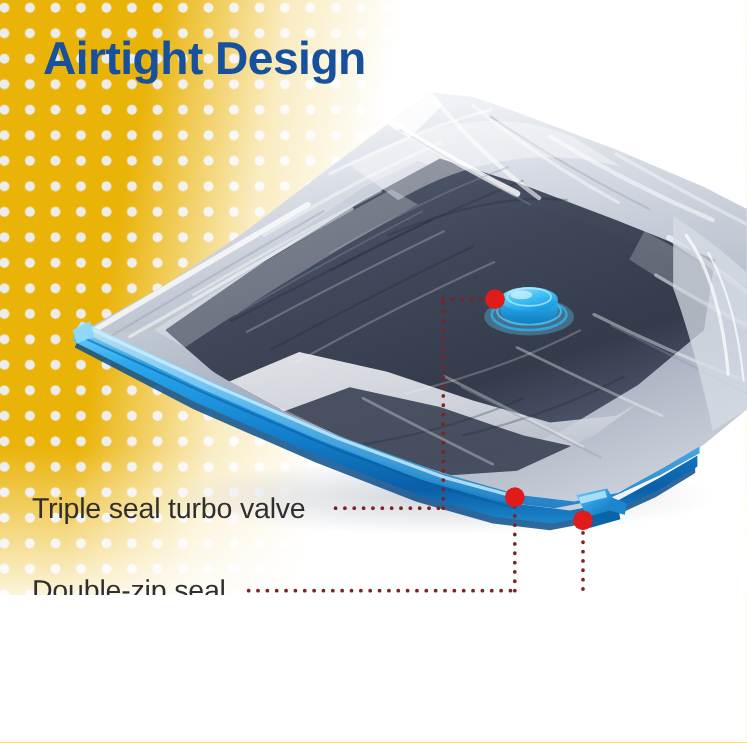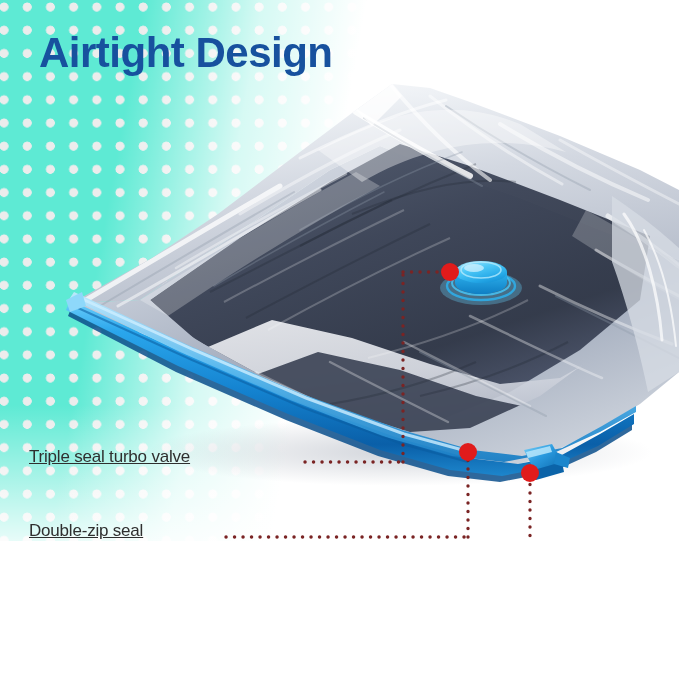--- a/index.html
+++ b/index.html
@@ -7,21 +7,21 @@
     padding: 0;
     background: #ffffff;
   }
   body {
     font-family: "Liberation Sans", sans-serif;
   }
   #infographic {
     position: relative;
     width: 679px;
     height: 541px;
-    background: #5eead4;
+    background: #eab308;
     overflow: hidden;
   }
   
   .dot-bg {
     position: absolute;
     left: 0; top: 0;
     width: 679px;
     height: 675px;
     background-image: radial-gradient(circle at 5px 5px, #ececec 4.2px, rgba(236,236,236,0) 4.8px);
     background-size: 23.2px 23.2px;
@@ -53,25 +53,24 @@
     position: absolute;
     left: 0;
     top: 0;
     width: 679px;
     height: 675px;
   }
   .product-svg { display: block; }
   
   .callout-label {
     position: absolute;
-    font-size: 17px;
+    font-size: 26px;
     color: #2f2f2f;
     white-space: nowrap;
     letter-spacing: -0.2px;
-    text-decoration: underline;
   }
   .lbl-valve { left: 29px; top: 447px; }
   .lbl-zip   { left: 29px; top: 521px; text-align: center; }
   .lbl-clip  { left: 29px; top: 596px; }
 
   .leader-layer {
     position: absolute;
     left: 0; top: 0;
     width: 679px; height: 675px;
     pointer-events: none;

